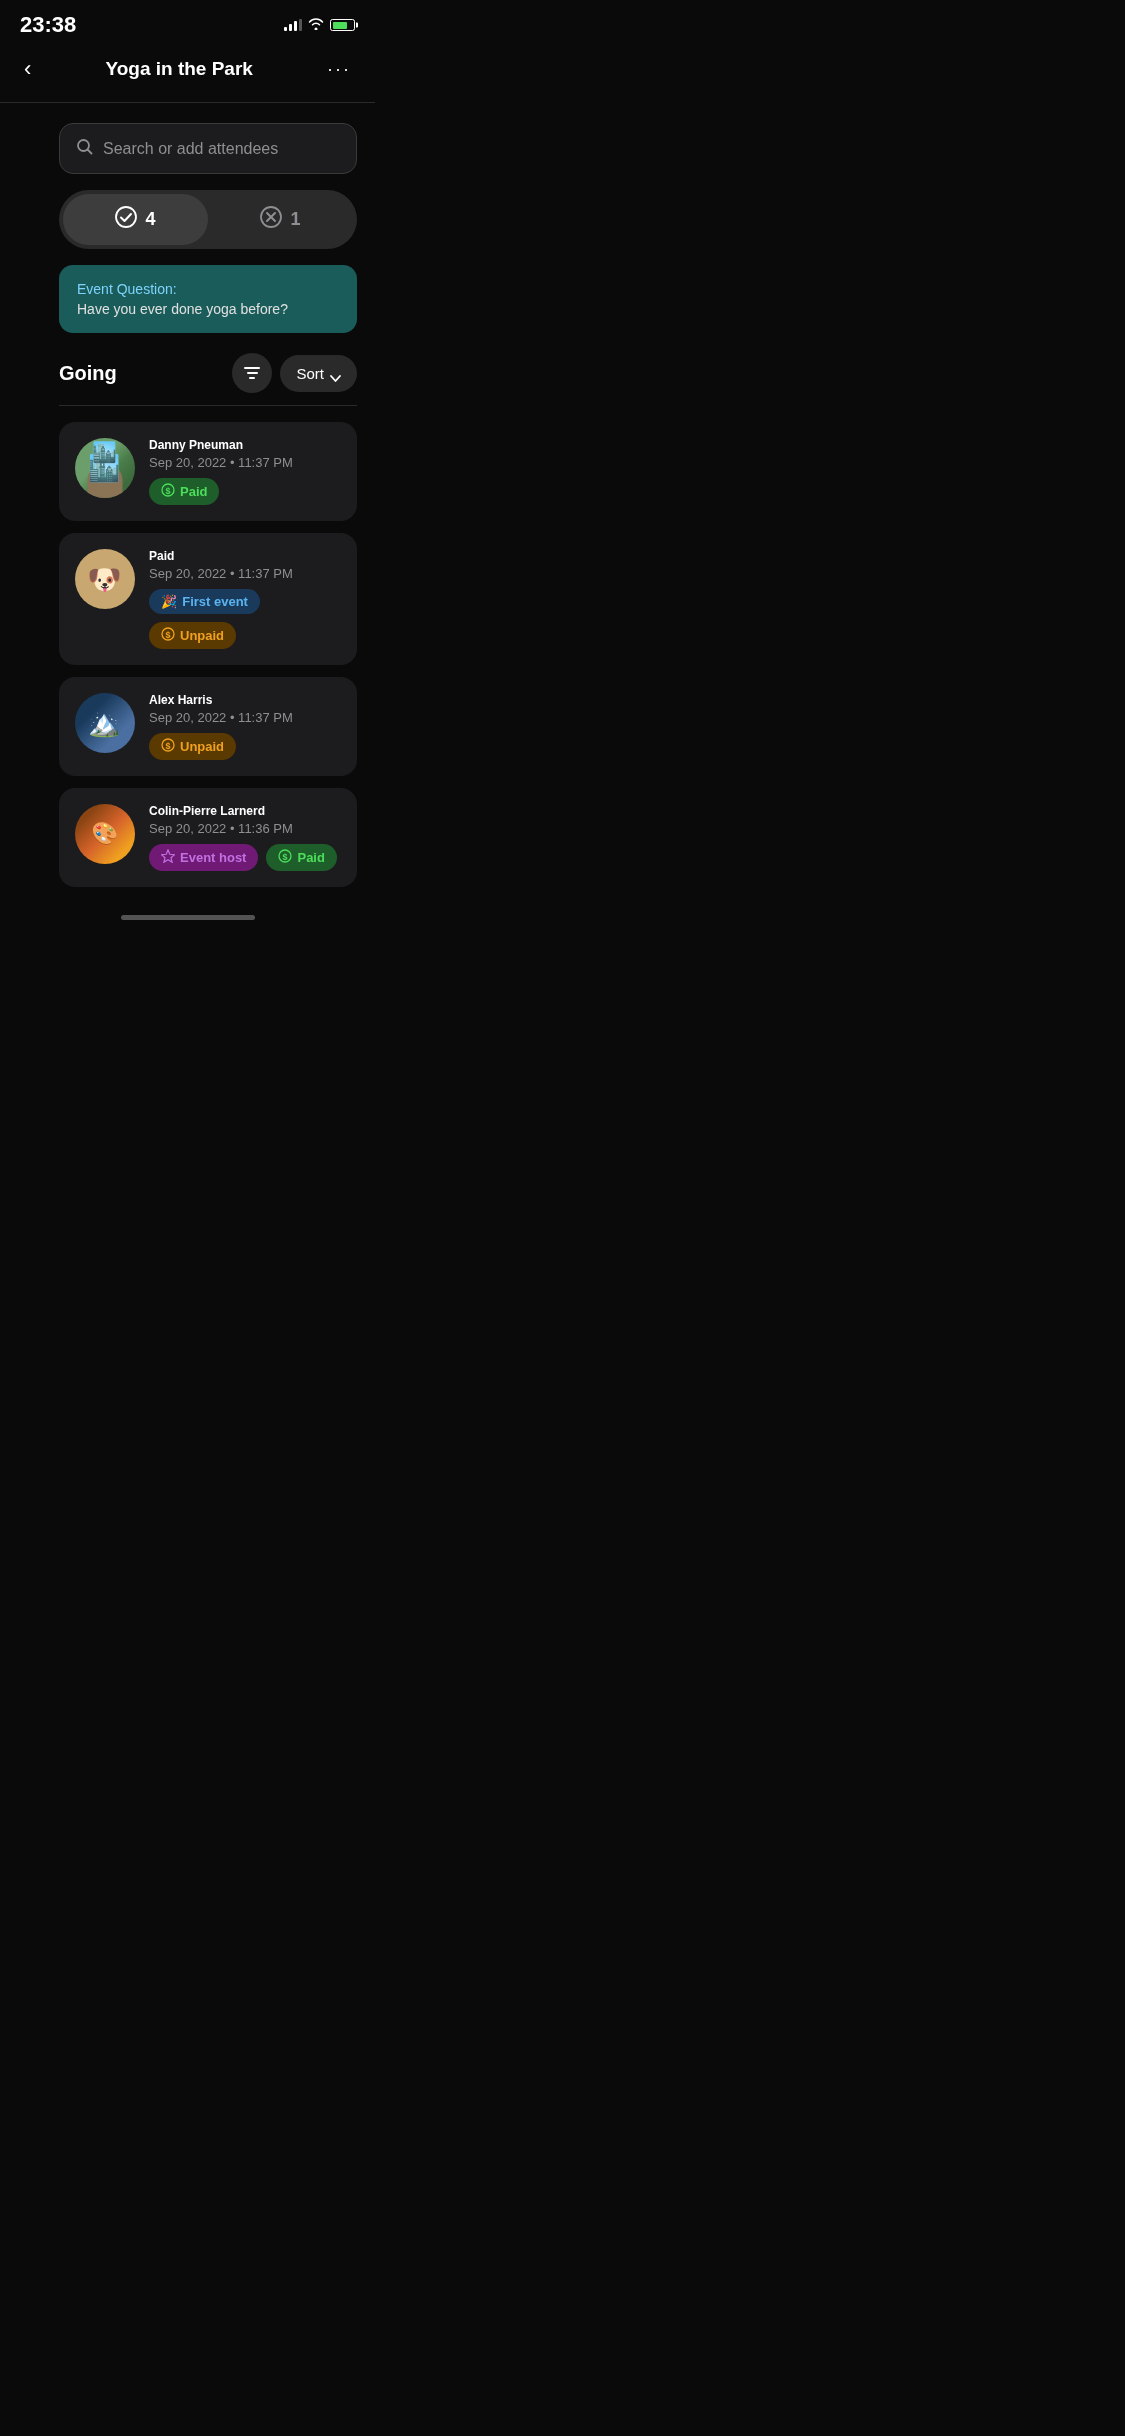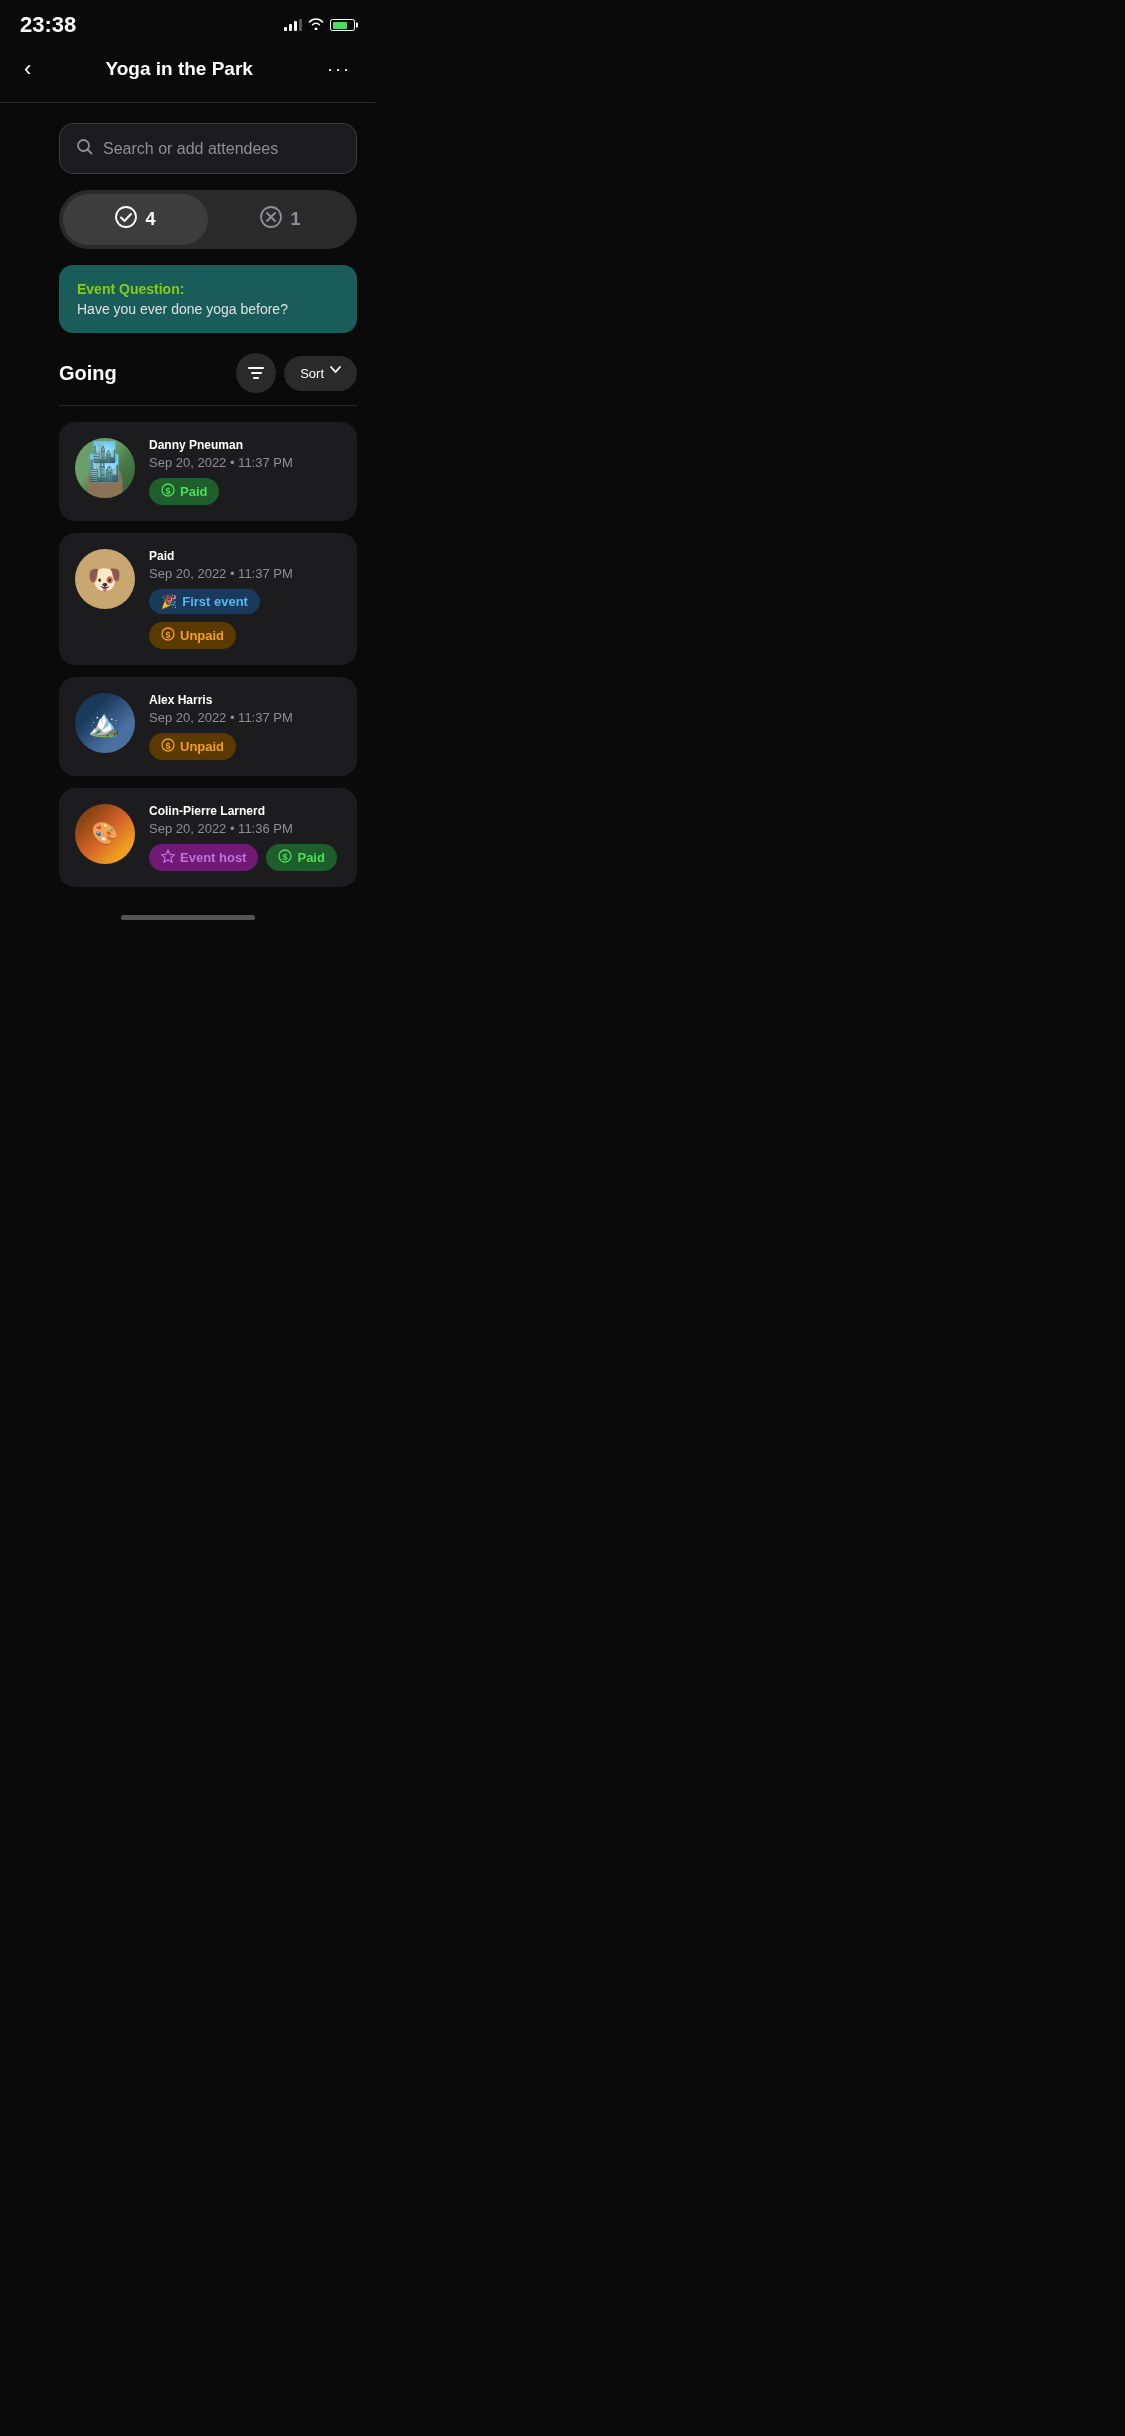--- a/index.html
+++ b/index.html
@@ -193,22 +193,22 @@
     
     .event-question {
       background: #1a5c5a;
       border-radius: 14px;
       padding: 16px 18px;
       margin-bottom: 20px;
     }
 
     .event-question-label {
       font-size: 14px;
-      font-weight: 700;
-      color: #84cc16;
+      font-weight: 400;
+      color: #7dd3fc;
       margin-bottom: 4px;
     }
 
     .event-question-text {
       font-size: 14px;
       color: #e0e0e0;
     }
 
     
     .section-header {
@@ -242,25 +242,25 @@
       cursor: pointer;
       color: #fff;
     }
 
     .sort-btn {
       background: #2a2a2a;
       border: none;
       border-radius: 50px;
       padding: 10px 16px;
       display: flex;
-      align-items: flex-start;
+      align-items: flex-end;
       gap: 6px;
       cursor: pointer;
       color: #fff;
-      font-size: 13px;
+      font-size: 15px;
       font-weight: 500;
     }
 
     .section-divider {
       height: 1px;
       background: #2a2a2a;
       margin-bottom: 16px;
     }
 
     

